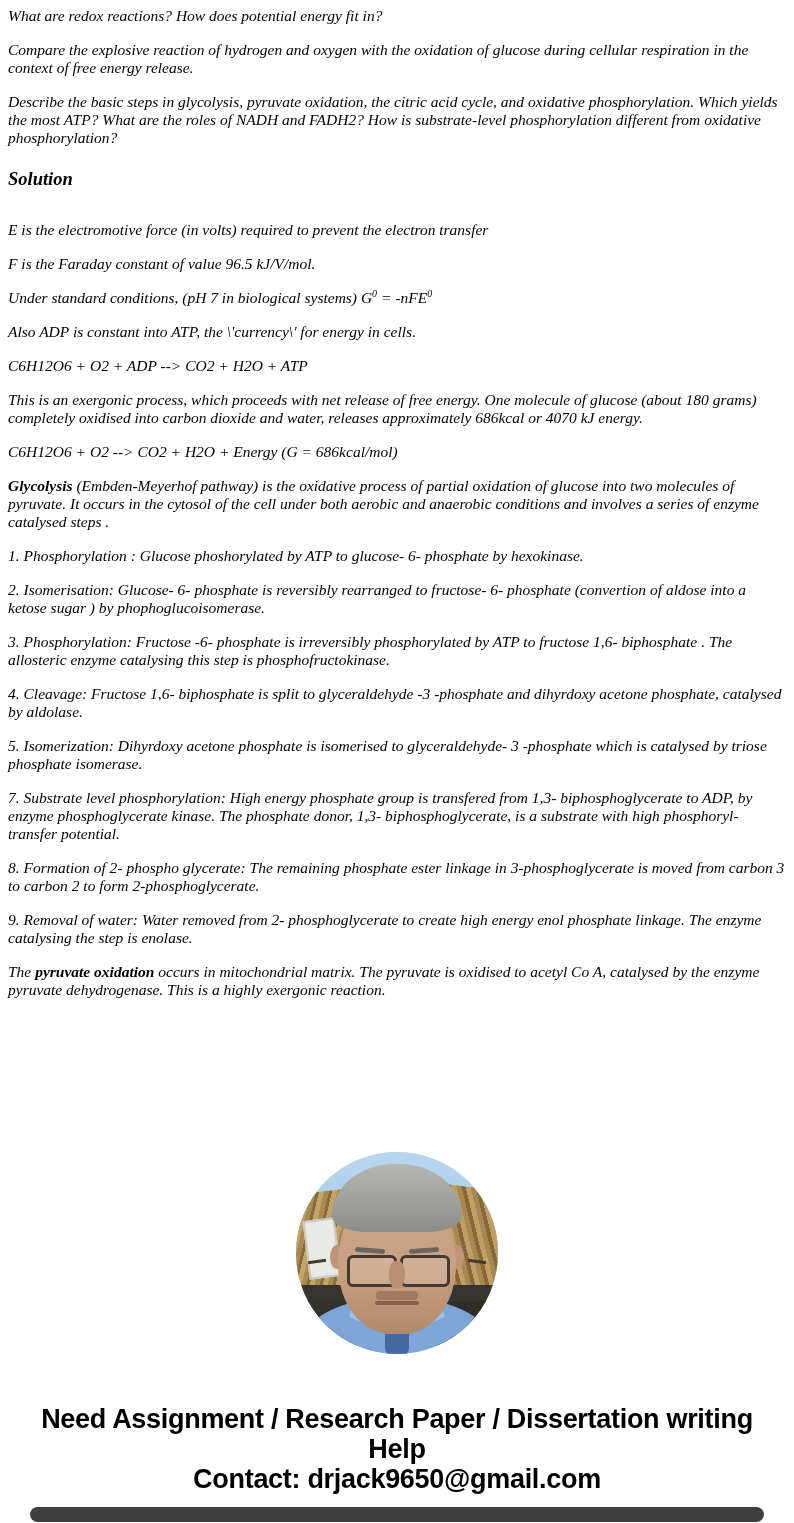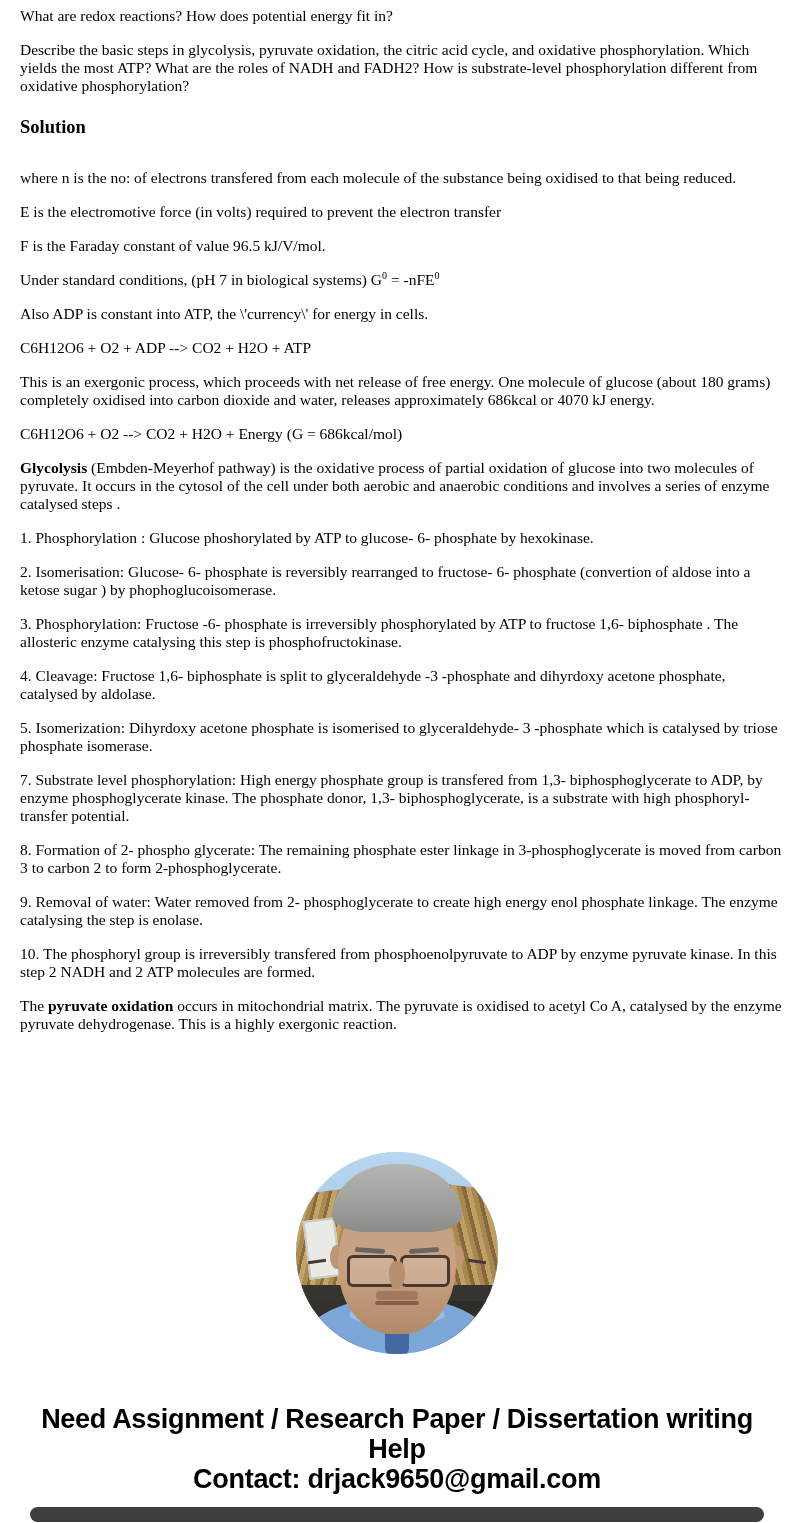--- a/index.html
+++ b/index.html
@@ -2,21 +2,21 @@
 <html><head>
 <meta charset="utf-8">
 <style>
   html,body{margin:0;padding:0;}
   body{
     width:794px;height:1523px;position:relative;overflow:hidden;
     background:#ffffff;font-family:"Liberation Serif", serif;color:#000;
   }
   .doc{
     box-sizing:border-box;height:1120px;overflow:hidden;
-    padding:7px 8px 0 20px;font-size:15.5px;line-height:18px;
+    padding:7px 8px 0 8px;font-size:15.5px;line-height:18px;font-style:italic;
   }
   .doc p{margin:0 0 16px 0;}
   .doc h3{font-size:18.5px;line-height:20px;margin:22px 0 32px 0;font-weight:bold;}
   .doc sup{font-size:10px;line-height:0;vertical-align:super;}
   .doc strong{font-weight:bold;}
   
   .photo-wrap{margin-top:32px;display:flex;justify-content:center;}
   .photo-circle{
     position:relative;width:202px;height:202px;border-radius:50%;
     overflow:hidden;background:#aed0ea;
@@ -66,43 +66,42 @@
   .scrollbar-thumb{
     position:absolute;left:30px;top:1507px;width:734px;height:15px;
     background:#3f3f3f;border-radius:8px;
   }
 </style>
 </head>
 <body>
 
 <article class="doc">
   <p>What are redox reactions? How does potential energy fit in?</p>
+  <p>Compare the explosive reaction of hydrogen and oxygen with the oxidation of glucose during cellular respiration in the context of free energy release.</p>
   <p>Describe the basic steps in glycolysis, pyruvate oxidation, the citric acid cycle, and oxidative phosphorylation. Which yields the most ATP? What are the roles of NADH and FADH2? How is substrate-level phosphorylation different from oxidative phosphorylation?</p>
 
   <h3>Solution</h3>
 
-  <p>where n is the no: of electrons transfered from each molecule of the substance being oxidised to that being reduced.</p>
   <p>E is the electromotive force (in volts) required to prevent the electron transfer</p>
   <p>F is the Faraday constant of value 96.5 kJ/V/mol.</p>
   <p><span>Under standard conditions, (pH 7 in biological systems) G</span><sup><span>0</span></sup><span> = -nFE</span><sup><span>0</span></sup></p>
   <p>Also ADP is constant into ATP, the \'currency\' for energy in cells.</p>
   <p>C6H12O6 + O2 + ADP --&gt; CO2 + H2O + ATP</p>
   <p>This is an exergonic process, which proceeds with net release of free energy. One molecule of glucose (about 180 grams) completely oxidised into carbon dioxide and water, releases approximately 686kcal or 4070 kJ energy.</p>
   <p>C6H12O6 + O2 --&gt; CO2 + H2O + Energy (G = 686kcal/mol)</p>
   <p><strong>Glycolysis</strong><span> (Embden-Meyerhof pathway) is the oxidative process of partial oxidation of glucose into two molecules of pyruvate. It occurs in the cytosol of the cell under both aerobic and anaerobic conditions and involves a series of enzyme catalysed steps .</span></p>
 
   <p>1. Phosphorylation : Glucose phoshorylated by ATP to glucose- 6- phosphate by hexokinase.</p>
   <p>2. Isomerisation: Glucose- 6- phosphate is reversibly rearranged to fructose- 6- phosphate (convertion of aldose into a ketose sugar ) by phophoglucoisomerase.</p>
   <p>3. Phosphorylation: Fructose -6- phosphate is irreversibly phosphorylated by ATP to fructose 1,6- biphosphate . The allosteric enzyme catalysing this step is phosphofructokinase.</p>
   <p>4. Cleavage: Fructose 1,6- biphosphate is split to glyceraldehyde -3 -phosphate and dihyrdoxy acetone phosphate, catalysed by aldolase.</p>
   <p>5. Isomerization: Dihyrdoxy acetone phosphate is isomerised to glyceraldehyde- 3 -phosphate which is catalysed by triose phosphate isomerase.</p>
   <p>7. Substrate level phosphorylation: High energy phosphate group is transfered from 1,3- biphosphoglycerate to ADP, by enzyme phosphoglycerate kinase. The phosphate donor, 1,3- biphosphoglycerate, is a substrate with high phosphoryl- transfer potential.</p>
   <p>8. Formation of 2- phospho glycerate: The remaining phosphate ester linkage in 3-phosphoglycerate is moved from carbon 3 to carbon 2 to form 2-phosphoglycerate.</p>
   <p>9. Removal of water: Water removed from 2- phosphoglycerate to create high energy enol phosphate linkage. The enzyme catalysing the step is enolase.</p>
-  <p>10. The phosphoryl group is irreversibly transfered from phosphoenolpyruvate to ADP by enzyme pyruvate kinase. In this step 2 NADH and 2 ATP molecules are formed.</p>
 
   <p><span>The </span><strong>pyruvate oxidation</strong><span> occurs in mitochondrial matrix. The pyruvate is oxidised to acetyl Co A, catalysed by the enzyme pyruvate dehydrogenase. This is a highly exergonic reaction.</span></p>
 </article>
 
 <div class="photo-wrap">
   <div class="photo-circle">
     <div class="p-sky"></div>
     <div class="p-wood-left"></div>
     <div class="p-wood-right"></div>
     <div class="p-door"></div>

